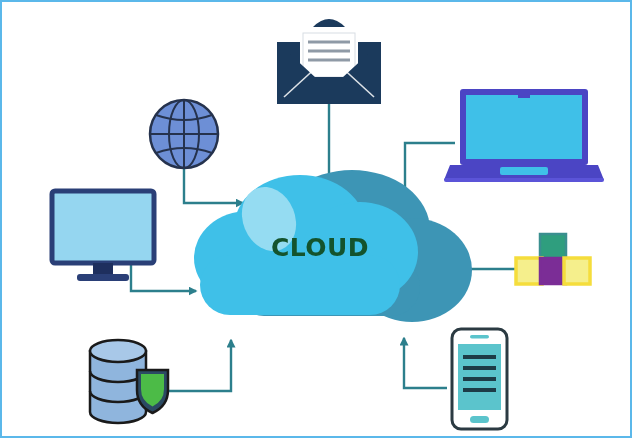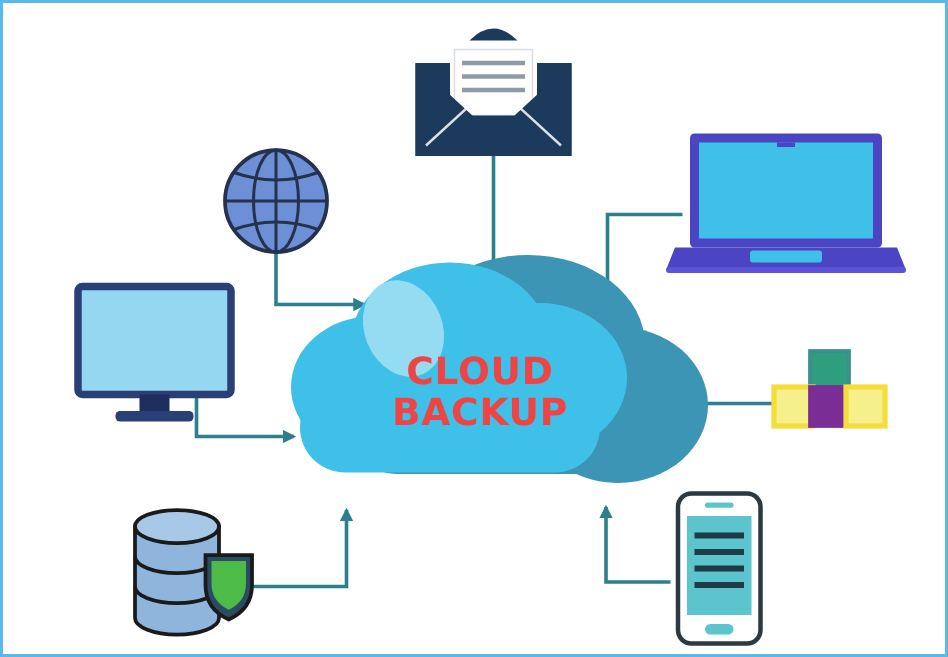--- a/index.html
+++ b/index.html
@@ -37,21 +37,21 @@
     position: absolute;
     left: 228px;
     top: 234px;
     width: 184px;
     text-align: center;
     font-family: "DejaVu Sans", sans-serif;
     font-weight: bold;
     font-size: 25px;
     line-height: 27px;
     letter-spacing: 0.5px;
-    color: #ef4444;
+    color: #14532d;
     z-index: 20;
     user-select: none;
   }
 </style>
 </head>
 <body>
 
 <div id="canvas">
 
   <svg id="diagram-svg" viewBox="0 0 632 438" xmlns="http://www.w3.org/2000/svg">
@@ -179,17 +179,16 @@
         <line x1="463" y1="379" x2="496" y2="379"></line>
         <line x1="463" y1="390" x2="496" y2="390"></line>
       </g>
       <rect x="470" y="416" width="19" height="7" rx="3.5" fill="#5bc4cc"></rect>
     </g>
 
   </svg>
 
   <div class="cloud-label">
     <div>CLOUD</div>
-    <div>BACKUP</div>
   </div>
 
   <div id="frame"></div>
 </div>
 
 </body></html>

